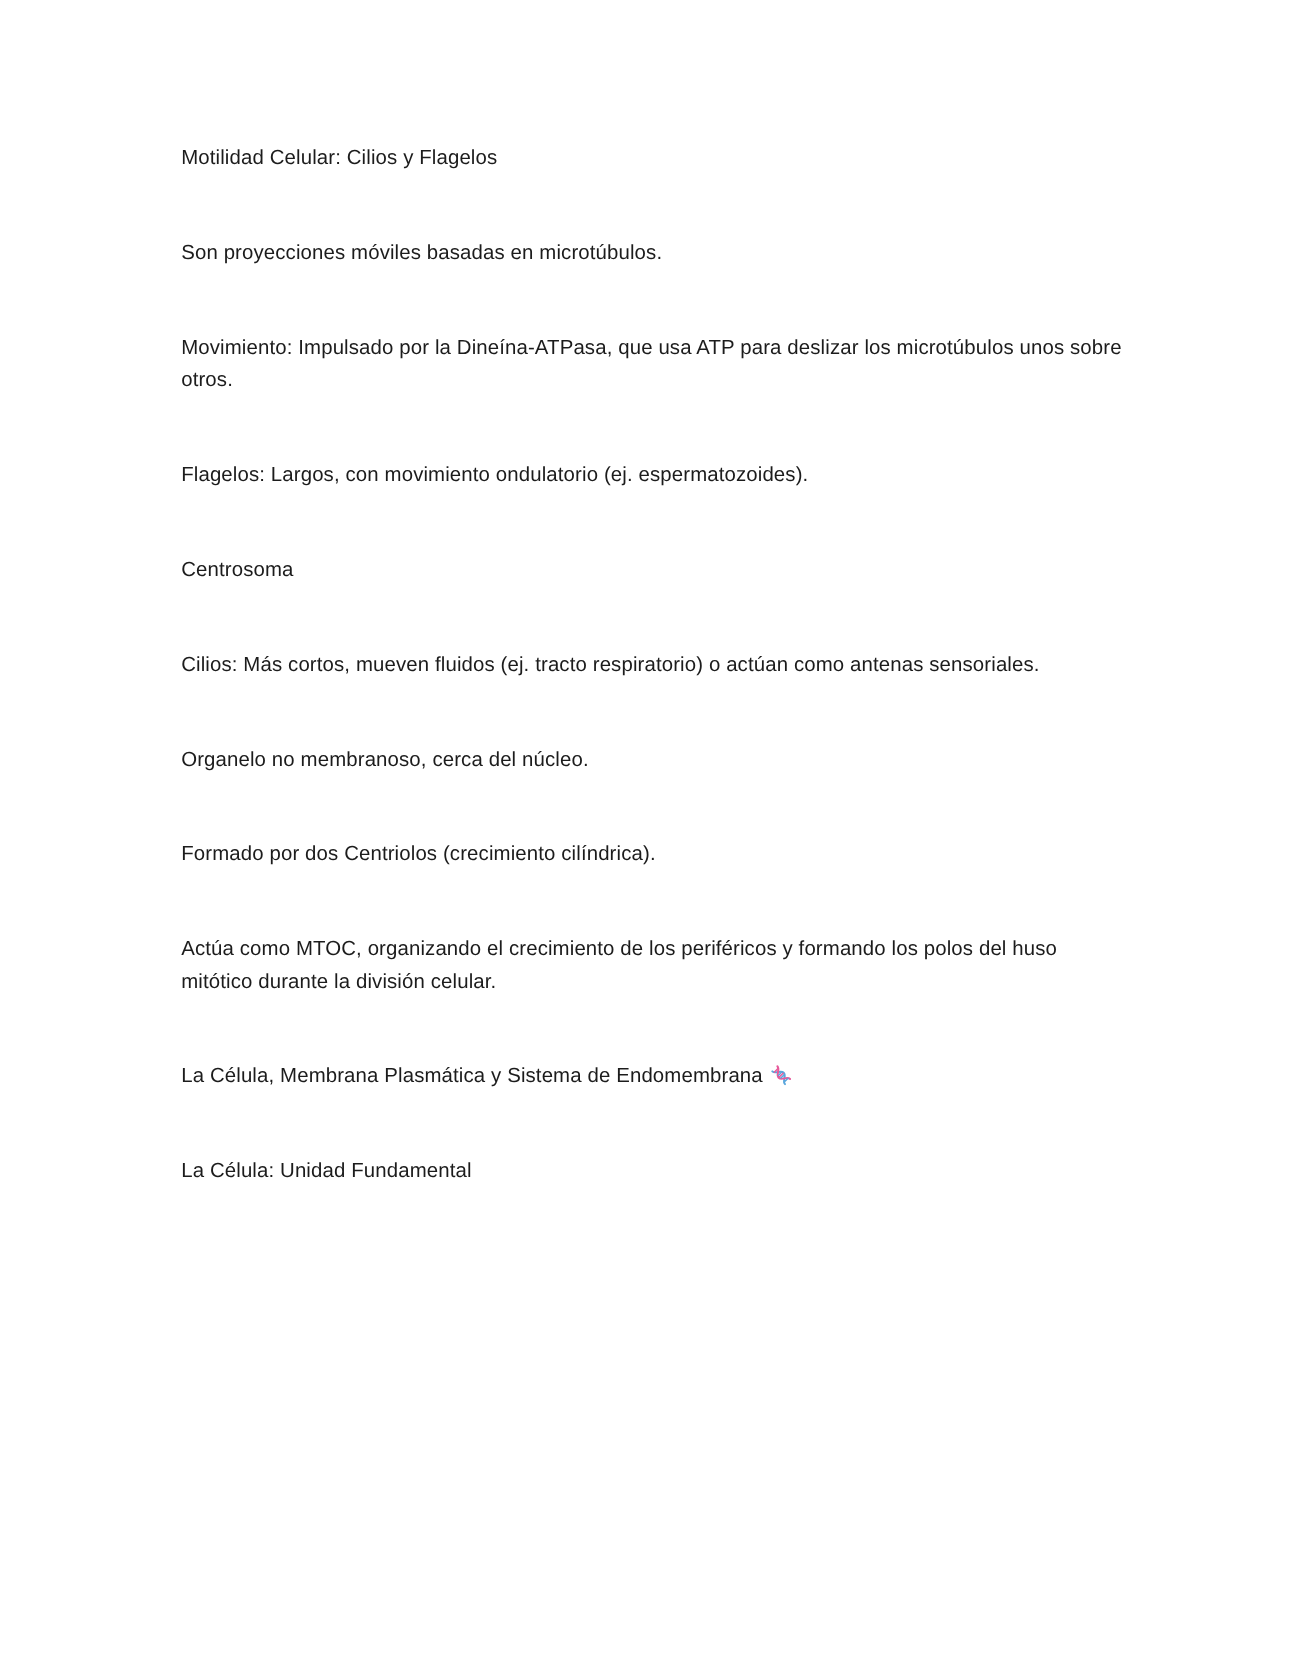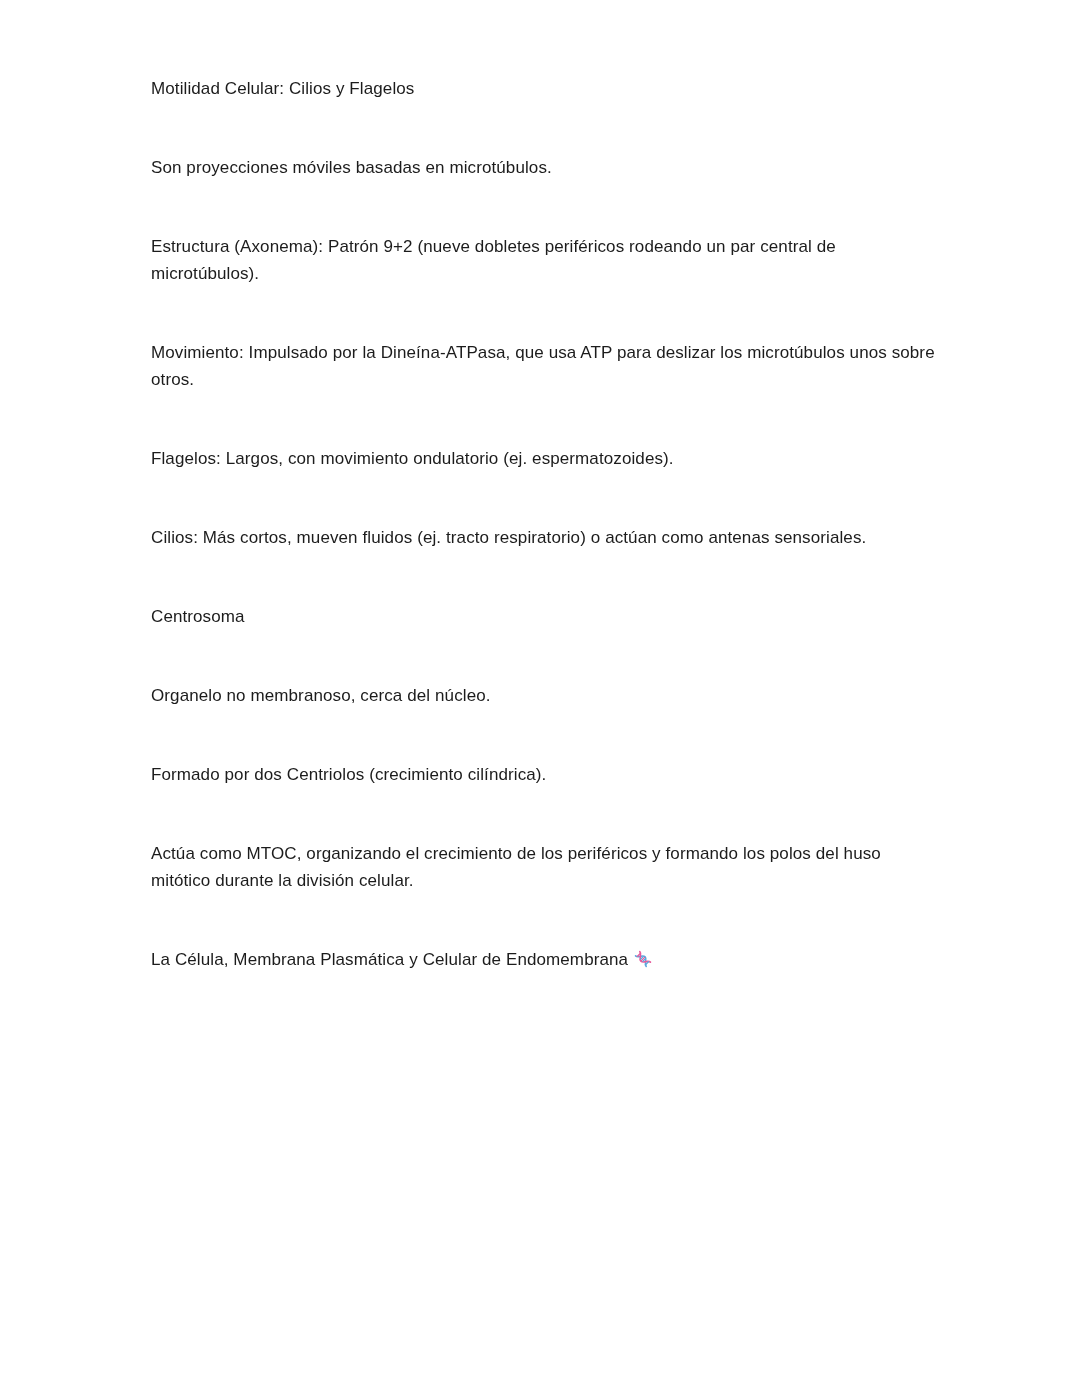--- a/index.html
+++ b/index.html
@@ -11,21 +11,21 @@
   body {
     width: 1080px;
     height: 1397px;
     overflow: hidden;
     font-family: "Liberation Sans", sans-serif;
   }
   .page {
     width: 1080px;
     height: 1397px;
     background: #ffffff;
-    padding: 75px 0 0 151px;
+    padding: 118px 0 0 151px;
   }
   .content {
     max-width: 790px;
   }
   .para {
     margin: 0 0 52px 0;
     font-size: 17px;
     line-height: 27px;
     color: #1c1c1c;
     letter-spacing: 0.1px;
@@ -42,44 +42,44 @@
 </head>
 <body>
 
 <div class="page">
   <div class="content">
 
     <p class="para"><span>Motilidad Celular: Cilios y Flagelos</span></p>
 
     <p class="para"><span>Son proyecciones móviles basadas en microtúbulos.</span></p>
 
-    <p class="para"><span>Estructura (Axonema): Patrón 9+2 (nueve dobletes periféricos rodeando un par central de microtúbulos).</span></p>
 
 
     <p class="para"><span>Movimiento: Impulsado por la Dineína-ATPasa, que usa ATP para deslizar los microtúbulos unos sobre otros.</span></p>
 
     <p class="para"><span>Flagelos: Largos, con movimiento ondulatorio (ej. espermatozoides).</span></p>
 
+    <p class="para"><span>Centrosoma</span></p>
+
     <p class="para"><span>Cilios: Más cortos, mueven fluidos (ej. tracto respiratorio) o actúan como antenas sensoriales.</span></p>
-
-    <p class="para"><span>Centrosoma</span></p>
 
     <p class="para"><span>Organelo no membranoso, cerca del núcleo.</span></p>
 
     <p class="para"><span>Formado por dos Centriolos (crecimiento cilíndrica).</span></p>
 
     <p class="para"><span>Actúa como MTOC, organizando el crecimiento de los periféricos y formando los polos del huso mitótico durante la división celular.</span></p>
 
-    <p class="para"><span>La Célula, Membrana Plasmática y Celular de Endomembrana</span><span class="dna"><svg width="18" height="18" viewBox="0 0 24 24">
+    <p class="para"><span>La Célula, Membrana Plasmática y Sistema de Endomembrana</span><span class="dna"><svg width="18" height="18" viewBox="0 0 24 24">
       <g transform="rotate(-45 12 12)" fill="none" stroke-linecap="round">
         <path d="M8 2 C8 7 16 7 16 12 C16 17 8 17 8 22" stroke="#5aa7dd" stroke-width="2.2"></path>
         <path d="M16 2 C16 7 8 7 8 12 C8 17 16 17 16 22" stroke="#e75a9b" stroke-width="2.2"></path>
         <line x1="9" y1="4.2" x2="15" y2="4.2" stroke="#e75a9b" stroke-width="1.6"></line>
         <line x1="9.5" y1="10" x2="14.5" y2="10" stroke="#5aa7dd" stroke-width="1.6"></line>
         <line x1="9" y1="12" x2="15" y2="12" stroke="#e75a9b" stroke-width="1.6"></line>
         <line x1="9.5" y1="14" x2="14.5" y2="14" stroke="#5aa7dd" stroke-width="1.6"></line>
         <line x1="9" y1="19.8" x2="15" y2="19.8" stroke="#5aa7dd" stroke-width="1.6"></line>
       </g>
     </svg></span></p>
 
+    <p class="para"><span>La Célula: Unidad Fundamental</span></p>
 
   </div>
 </div>
 
 </body></html>

